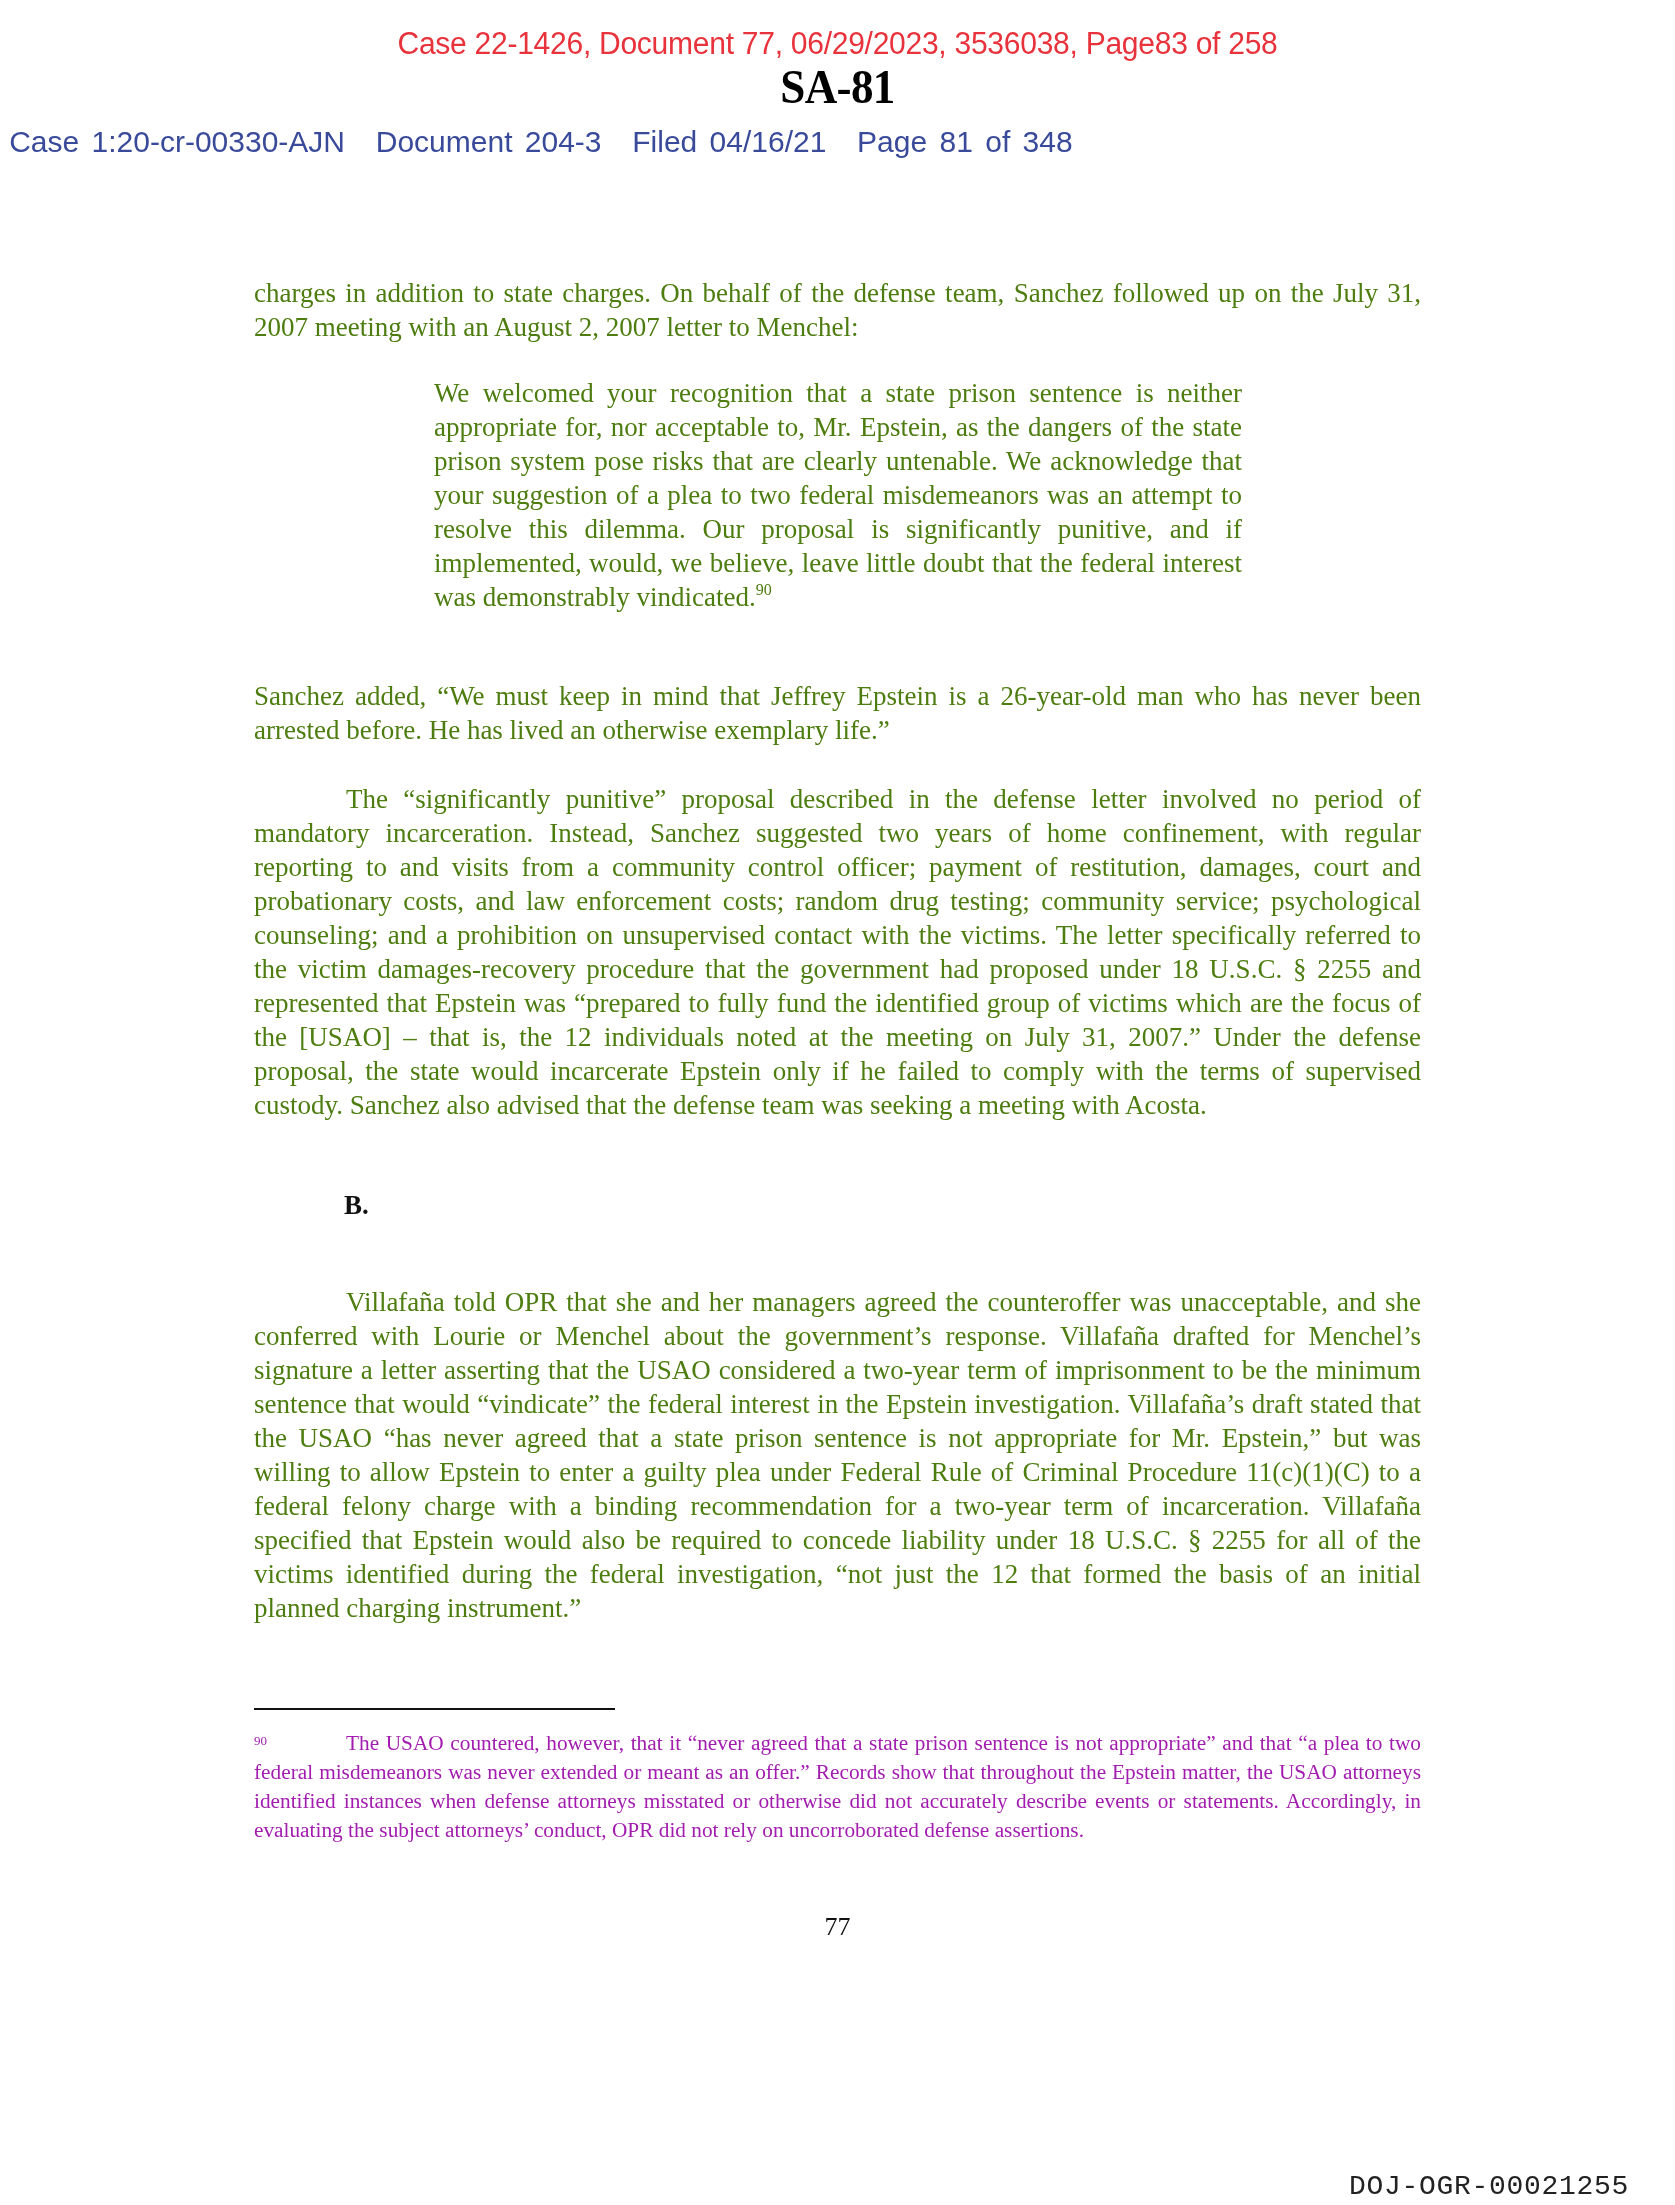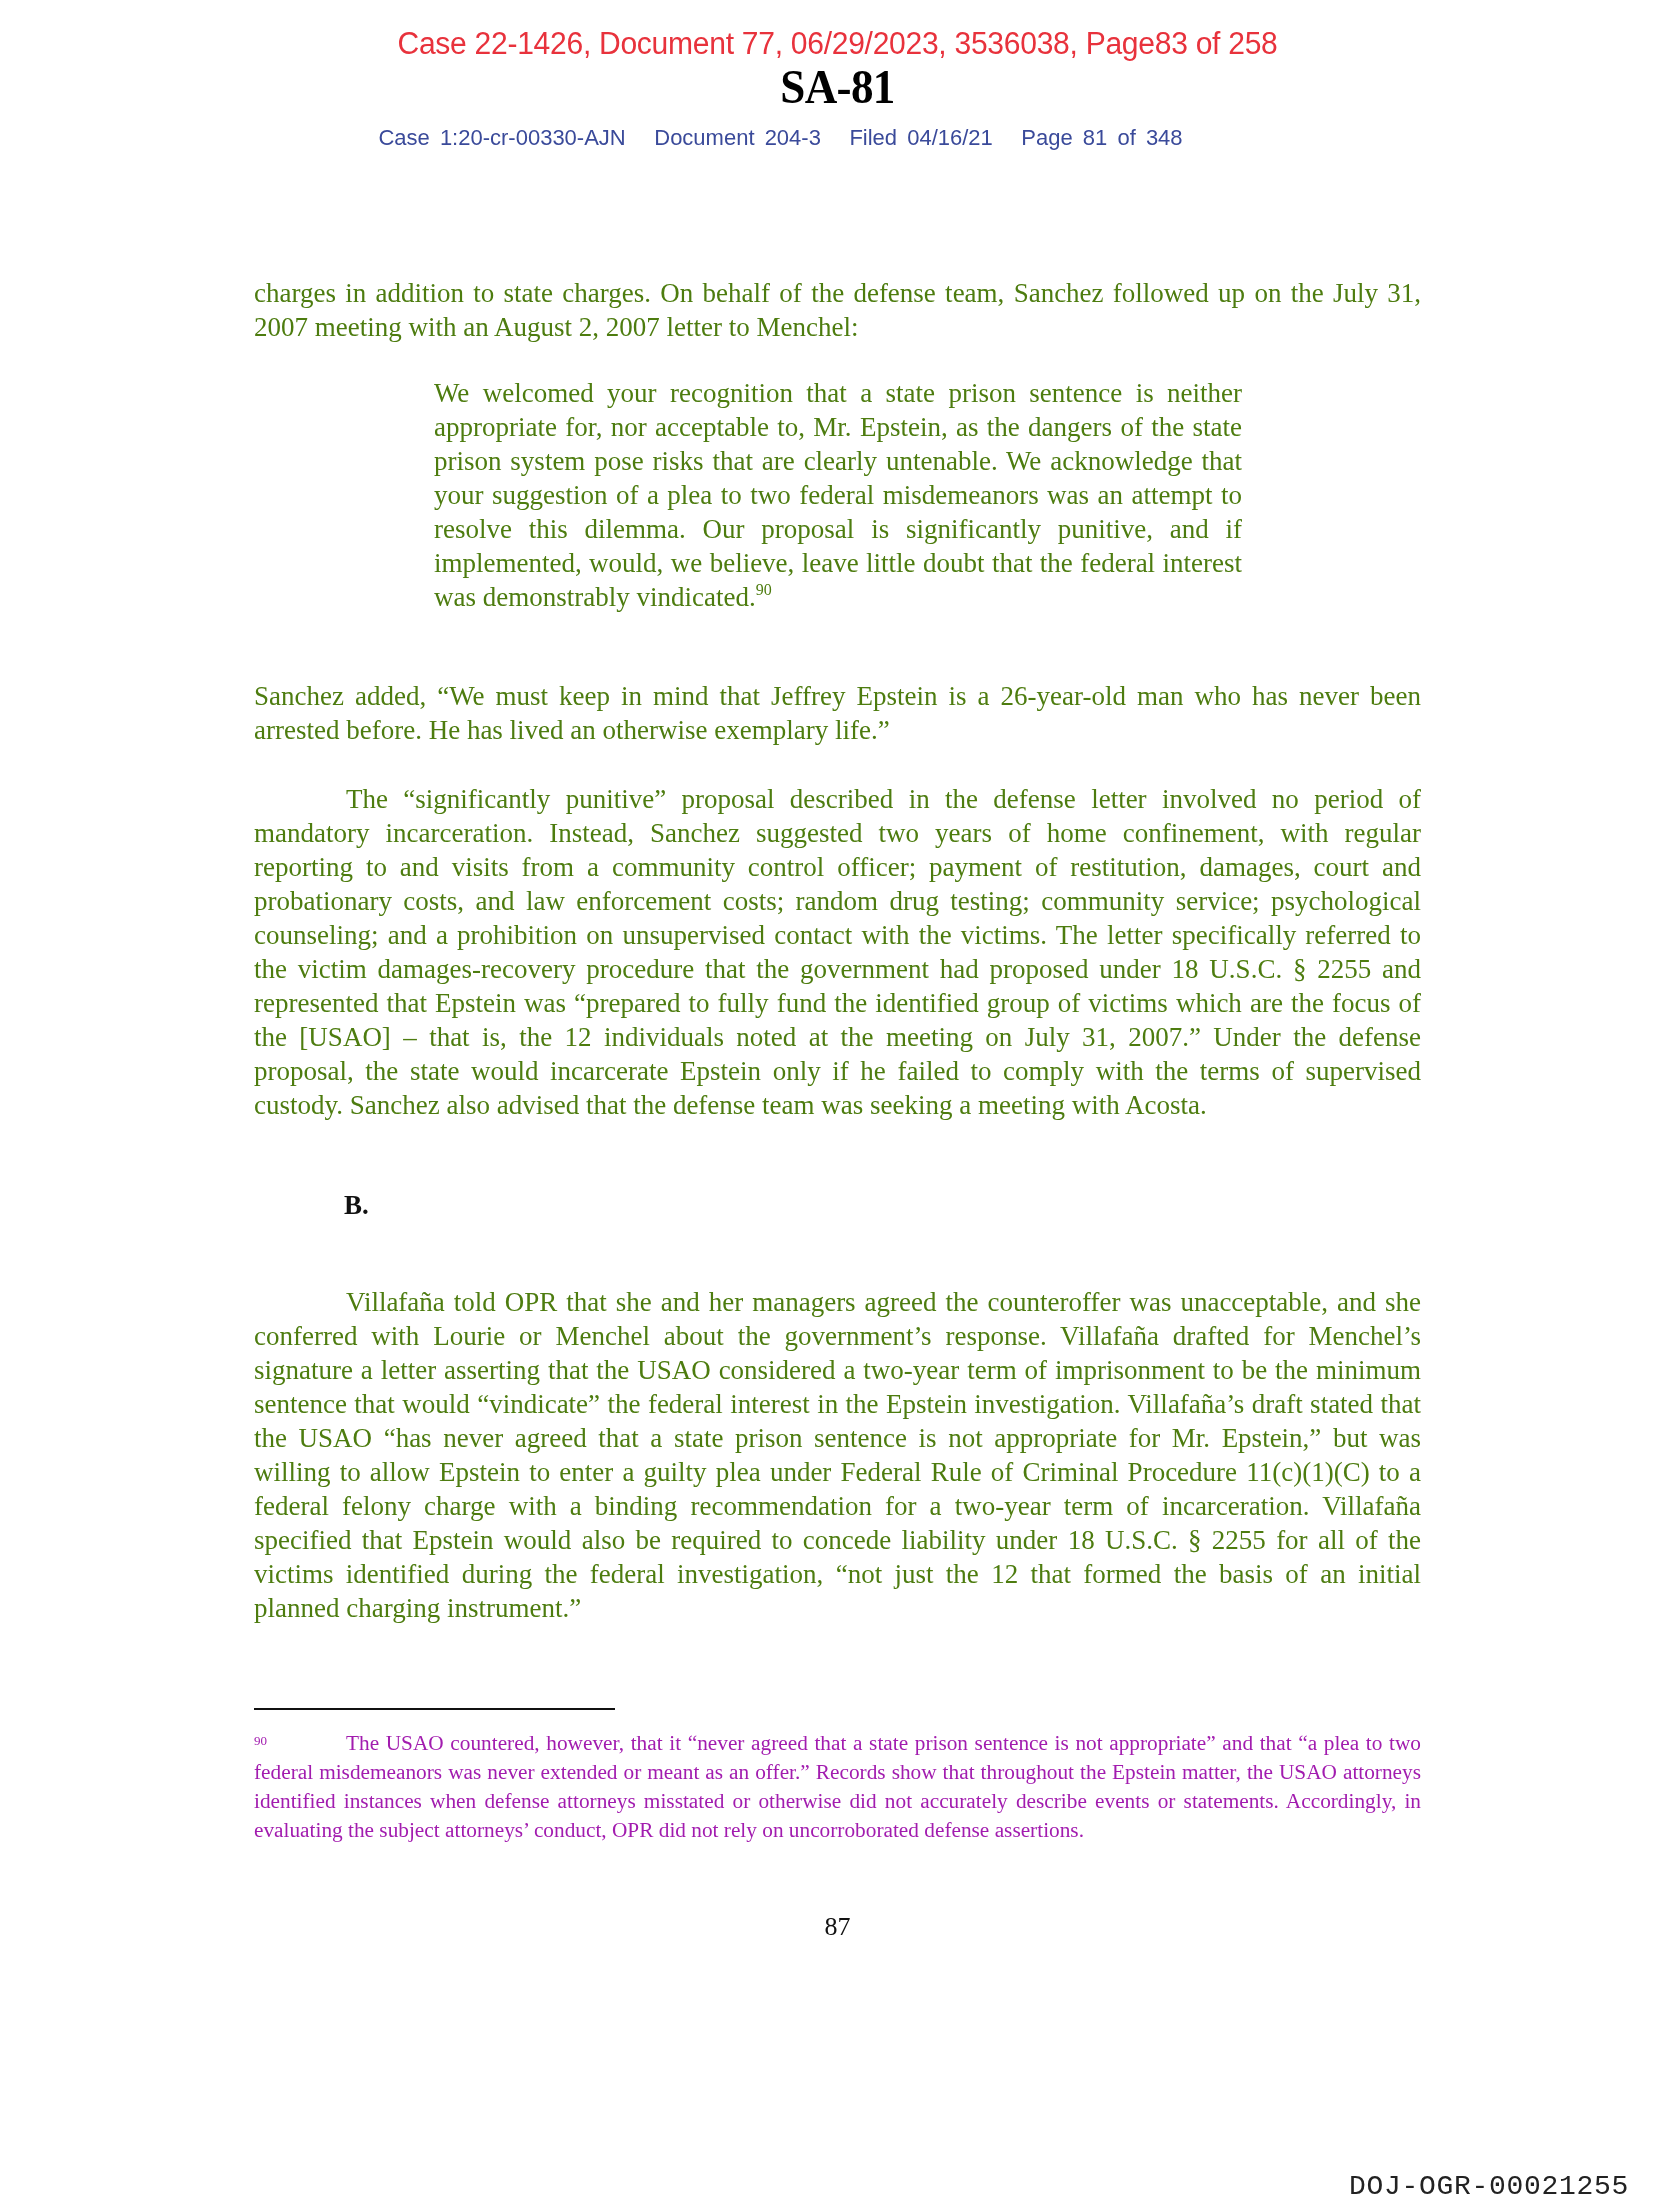--- a/index.html
+++ b/index.html
@@ -9,22 +9,22 @@
     left:0; width:1675px; top:26px; text-align:center;
     font-family:"Liberation Sans", sans-serif; font-size:31px; color:#e8323c;
     letter-spacing:-0.3px; transform:scaleX(0.97);
   }
   .hdr-sa {
     left:0; width:1675px; top:58px; text-align:center;
     font-family:"Liberation Serif", serif; font-weight:bold; font-size:49px; color:#000;
     letter-spacing:-0.7px; transform:scaleX(0.92);
   }
   .hdr-blue {
-    left:0; width:1561px; top:125px; text-align:center;
-    font-family:"Liberation Sans", sans-serif; font-size:22px; color:#3a4a9a;
+    left:0; width:1561px; top:125px; 
+    font-family:"Liberation Sans", sans-serif; font-size:30px; color:#3a4a9a;
     word-spacing:4px;
   }
   .hdr-blue span { margin:0 9.2px; }
   .body {
     font-family:"Liberation Serif", serif; font-size:27px; line-height:34px; color:#4d7c0f;
     text-align:justify; text-align-last:left;
   }
   .p-main { left:254px; width:1167px; }
   .quote { left:434px; width:808px; }
   .indent { text-indent:92px; }
@@ -72,15 +72,15 @@
 
 <div class="abs heading" style="left:344px; top:1188px; width:1077px; height:72px;">
   <span class="letter">B.</span>
 </div>
 
 <div class="abs body p-main indent" style="top:1285px;">Villafaña told OPR that she and her managers agreed the counteroffer was unacceptable, and she conferred with Lourie or Menchel about the government’s response.  Villafaña drafted for Menchel’s signature a letter asserting that the USAO considered a two-year term of imprisonment to be the minimum sentence that would “vindicate” the federal interest in the Epstein investigation.  Villafaña’s draft stated that the USAO “has never agreed that a state prison sentence is not appropriate for Mr. Epstein,” but was willing to allow Epstein to enter a guilty plea under Federal Rule of Criminal Procedure 11(c)(1)(C) to a federal felony charge with a binding recommendation for a two-year term of incarceration.  Villafaña specified that Epstein would also be required to concede liability under 18 U.S.C. § 2255 for all of the victims identified during the federal investigation, “not just the 12 that formed the basis of an initial planned charging instrument.”</div>
 
 <div class="abs fn-rule"></div>
 <div class="abs footnote"><span class="fn-num">90</span><span>The USAO countered, however, that it “never agreed that a state prison sentence is not appropriate” and that “a plea to two federal misdemeanors was never extended or meant as an offer.”  Records show that throughout the Epstein matter, the USAO attorneys identified instances when defense attorneys misstated or otherwise did not accurately describe events or statements.  Accordingly, in evaluating the subject attorneys’ conduct, OPR did not rely on uncorroborated defense assertions.</span></div>
 
-<div class="abs page-num">87</div>
+<div class="abs page-num">77</div>
 <div class="abs bates">DOJ-OGR-00021255</div>
 
 
 </body></html>

